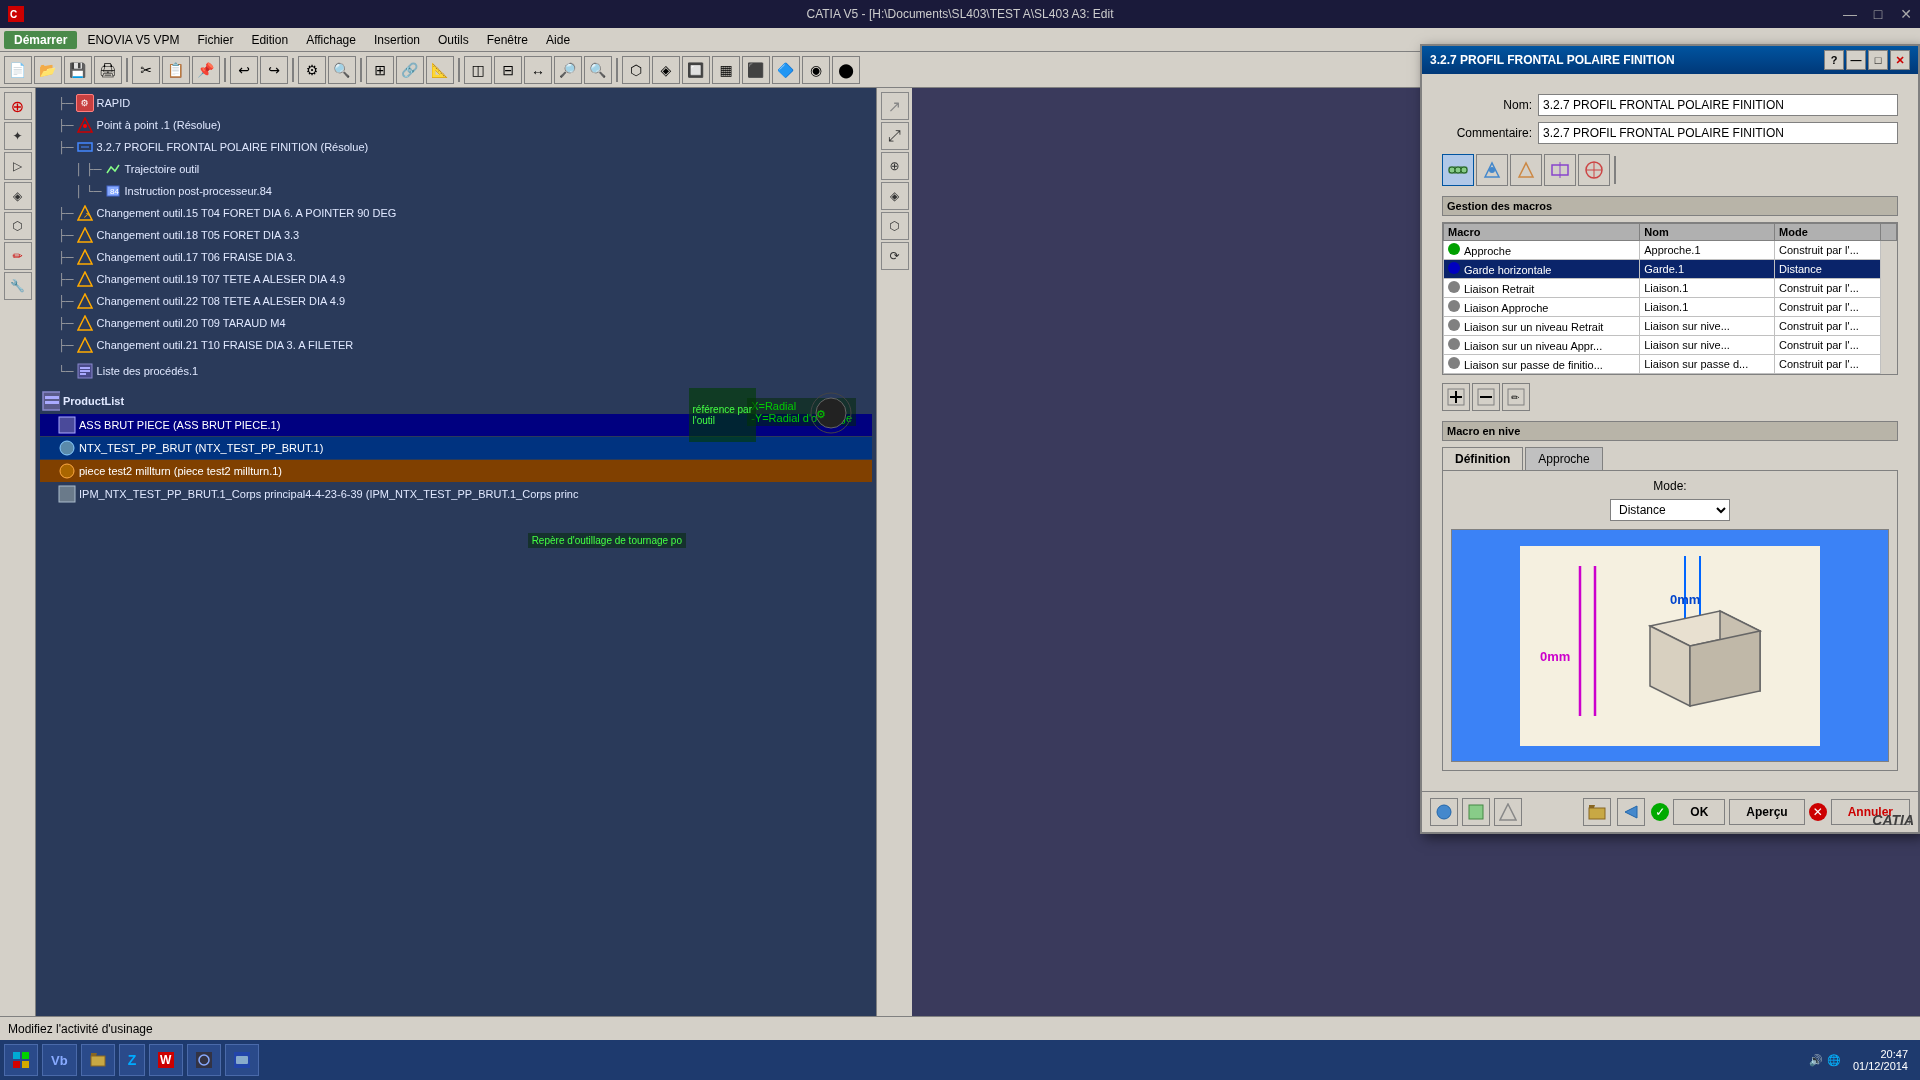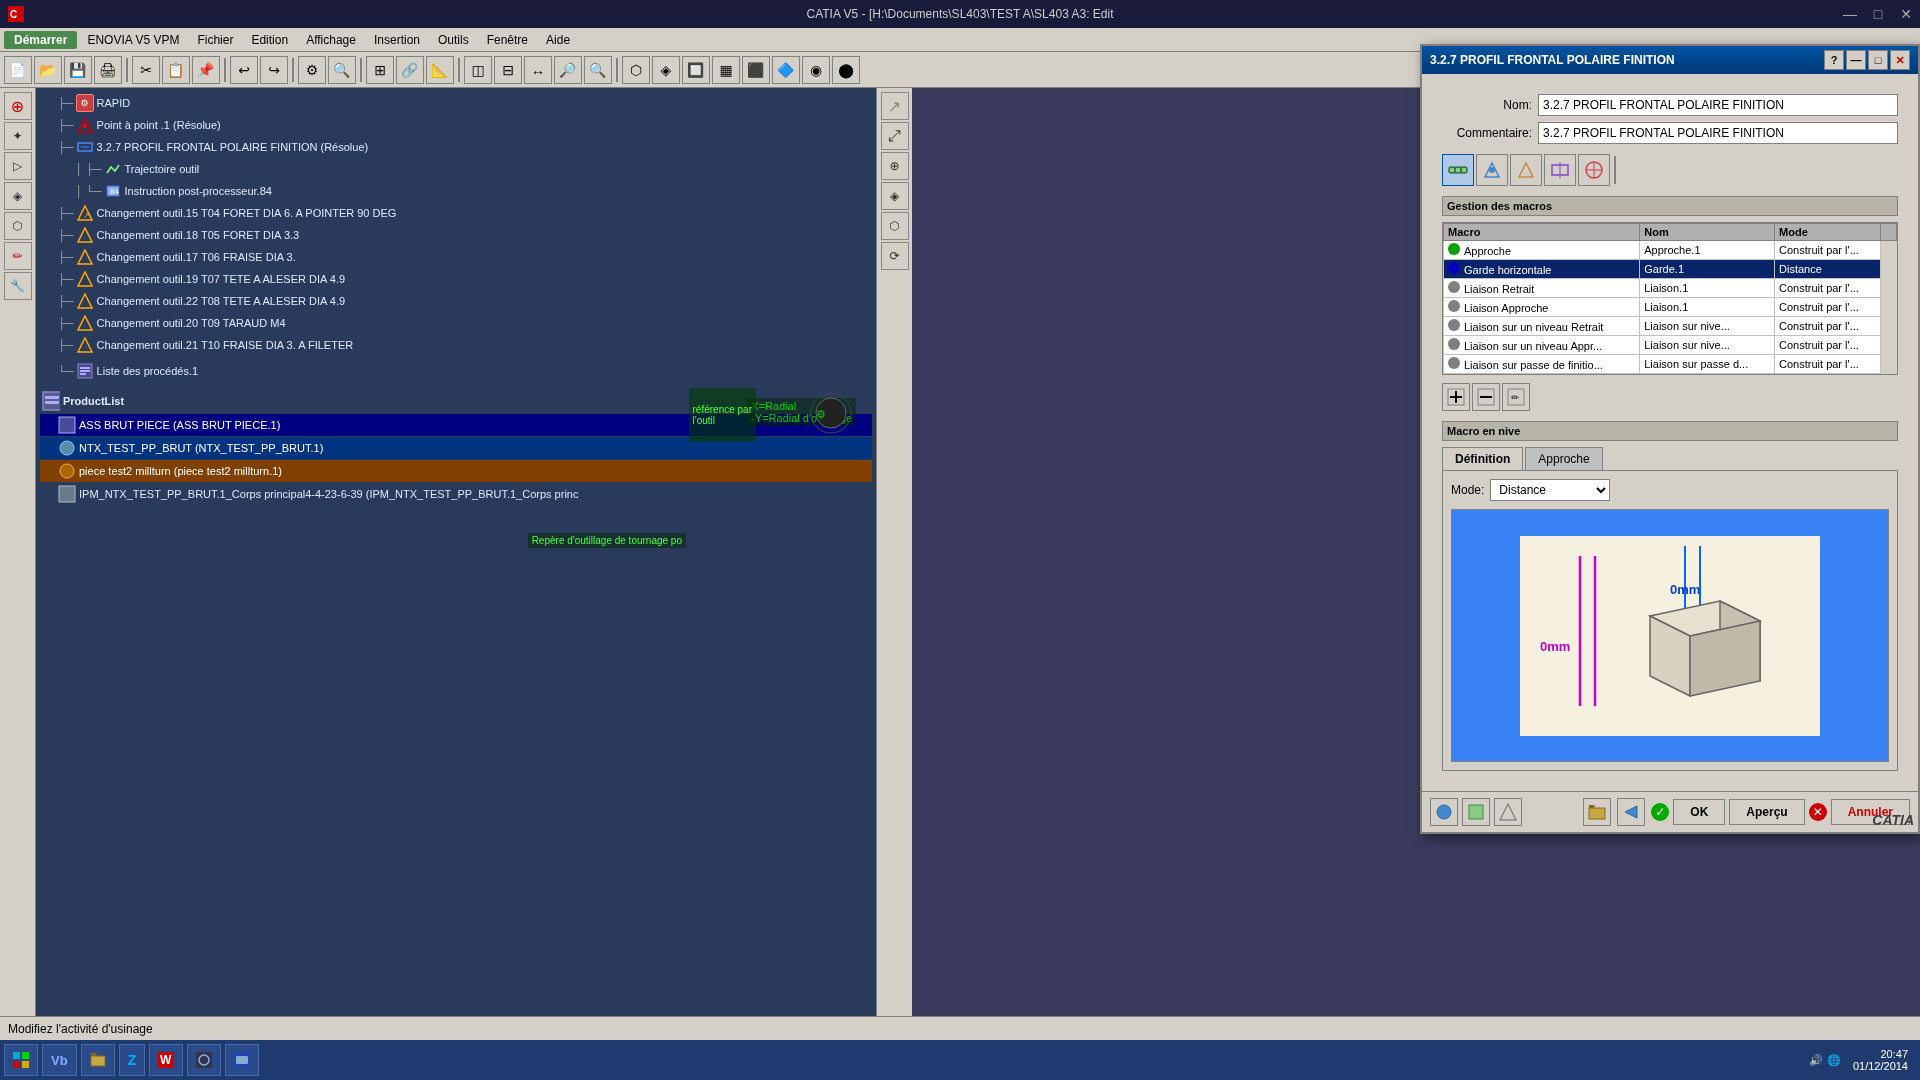--- a/index.html
+++ b/index.html
@@ -78,21 +78,21 @@
     .macro-actions { display: flex; gap: 2px; margin: 2px 0; }
     .macro-action-btn { width: 28px; height: 28px; background: #d4d0c8; border: 1px solid #808080; display: flex; align-items: center; justify-content: center; cursor: pointer; font-size: 13px; }
 
     
     .tab-bar { display: flex; border-bottom: 1px solid #808080; }
     .tab { padding: 4px 12px; background: #c0c0c0; border: 1px solid #808080; border-bottom: none; cursor: pointer; font-size: 12px; margin-right: 2px; }
     .tab.active { background: #d4d0c8; font-weight: bold; }
     .tab-content { padding: 8px; border: 1px solid #808080; border-top: none; background: #d4d0c8; flex: 1; }
 
     
-    .dropdown-row { display: flex; align-items: center; gap: 6px; margin-bottom: 8px; }
+    .dropdown-row { display: flex; align-items: center; gap: 6px; margin-bottom: 8px; flex-direction: column; }
     .dropdown-label { font-size: 12px; color: #000; }
     .dropdown-select { height: 22px; background: #fff; border: 1px solid #808080; padding: 1px 4px; font-size: 12px; min-width: 120px; }
 
     
     .preview-3d { flex: 1; background: #3b82f6; border: 1px solid #808080; position: relative; display: flex; align-items: center; justify-content: center; min-height: 220px; }
 
     
     .dialog-footer { padding: 6px 8px; display: flex; align-items: center; gap: 6px; border-top: 1px solid #808080; }
     .footer-icons { display: flex; gap: 4px; flex: 1; }
     .footer-icon-btn { width: 28px; height: 28px; background: #d4d0c8; border: 1px solid #808080; display: flex; align-items: center; justify-content: center; cursor: pointer; }

